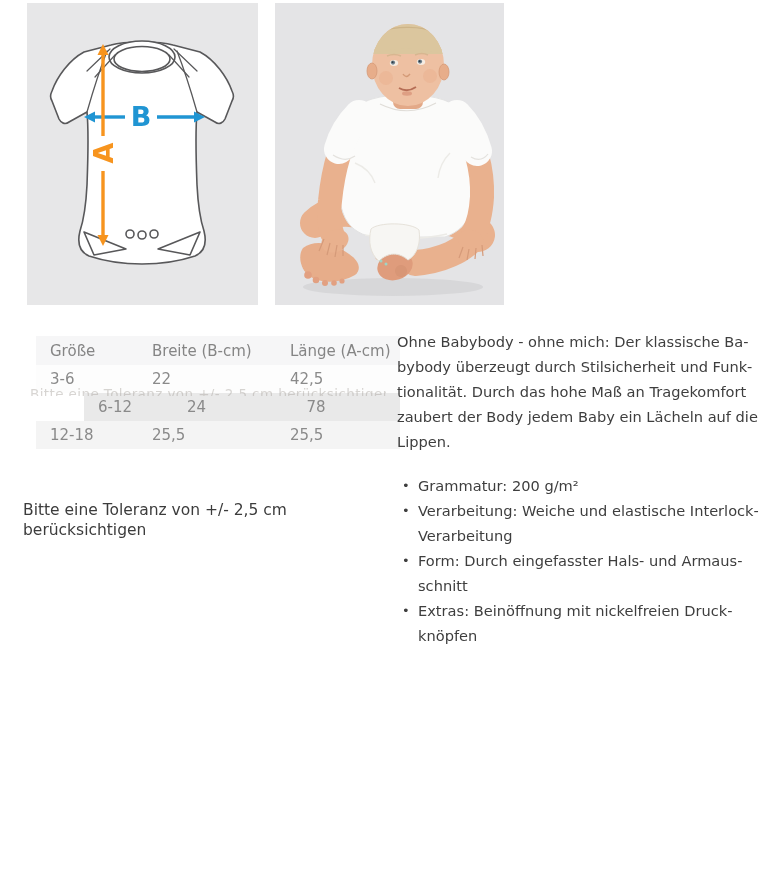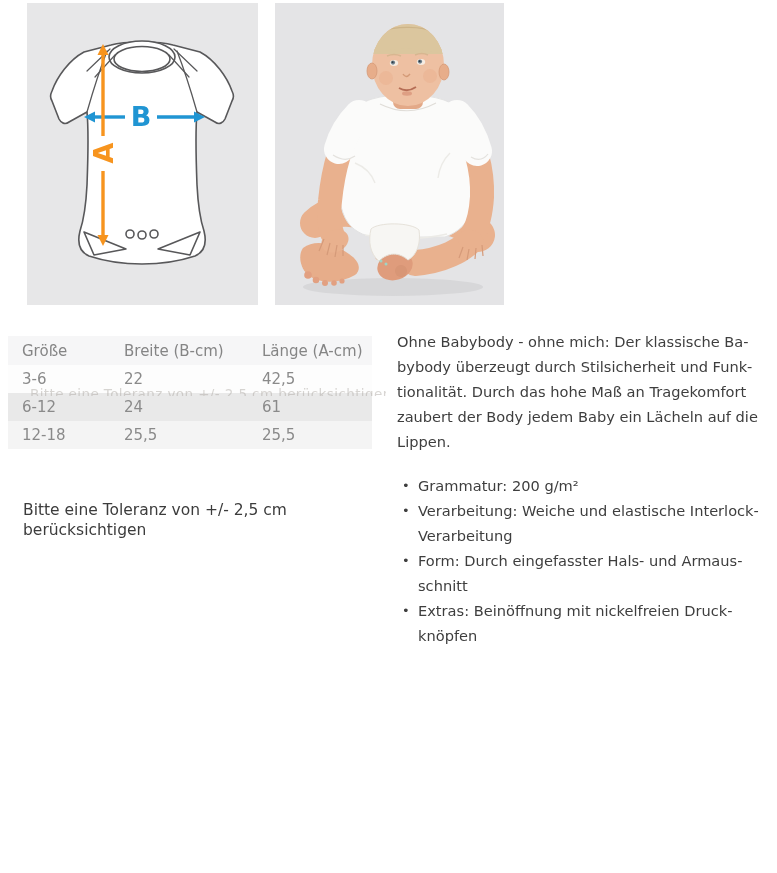--- a/index.html
+++ b/index.html
@@ -7,26 +7,26 @@
     position:relative;width:777px;height:873px;background:#ffffff;overflow:hidden;
     font-family:"DejaVu Sans","Liberation Sans",sans-serif;
     -webkit-font-smoothing:antialiased;
   }
   .fig{position:absolute;top:3px;}
   .fig svg{display:block;}
   .fig-diagram{left:27px;}
   .fig-photo{left:275px;}
 
   
-  .size-table{position:absolute;left:8px;top:336px;width:364px;font-size:15px;color:#8a8a8a;}
+  .size-table{position:absolute;left:36px;top:336px;width:364px;font-size:15px;color:#8a8a8a;}
   .t-row{display:flex;align-items:center;height:28px;}
   .t-row.head{height:29px;background:#f6f6f7;color:#858585;}
   .t-row.r0{background:#e6e6e6;}
   .t-row.r1{background:#fdfdfd;}
-  .t-row.r2{background:#e9e9e9;}
+  .t-row.r2{background:#e9e9e9;margin-left:48px;}
   .t-row.r3{background:#f4f4f4;}
   .t-cell{padding-left:14px;box-sizing:border-box;white-space:nowrap;overflow:hidden;}
   .c0{width:102px;}
   .c1{width:138px;}
   .c2{width:124px;}
 
   
   .ghost-strip{
     position:absolute;left:30px;top:387px;width:356px;height:9px;
     overflow:hidden;pointer-events:none;opacity:.45;
@@ -202,21 +202,21 @@
       <div class="t-cell c2">Länge (A-cm)</div>
     </div>
     <div class="t-row r1">
       <div class="t-cell c0">3-6</div>
       <div class="t-cell c1">22</div>
       <div class="t-cell c2">42,5</div>
     </div>
     <div class="t-row r2">
       <div class="t-cell c0">6-12</div>
       <div class="t-cell c1">24</div>
-      <div class="t-cell c2">61</div>
+      <div class="t-cell c2">78</div>
     </div>
     <div class="t-row r3">
       <div class="t-cell c0">12-18</div>
       <div class="t-cell c1">25,5</div>
       <div class="t-cell c2">25,5</div>
     </div>
   </div>
 
   <div class="ghost-strip">
     <span>Bitte eine Toleranz von +/- 2,5 cm berücksichtigen</span>

